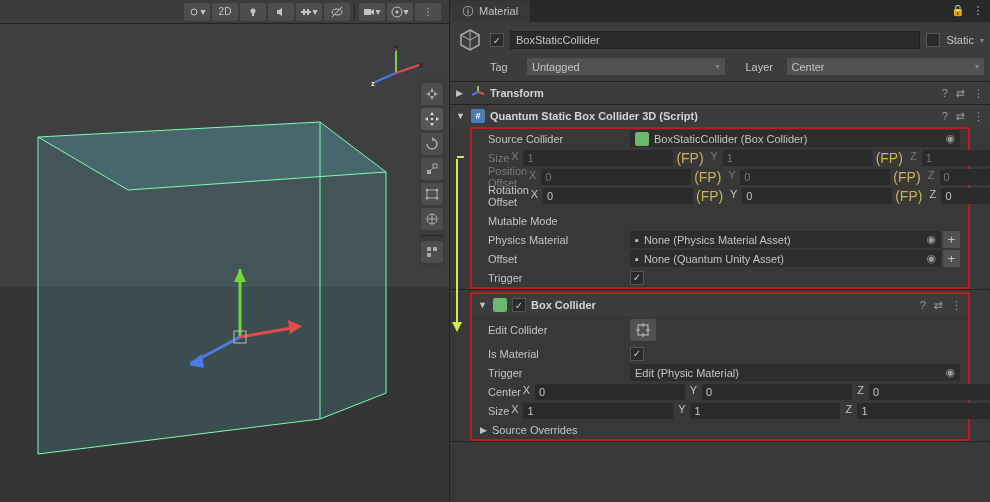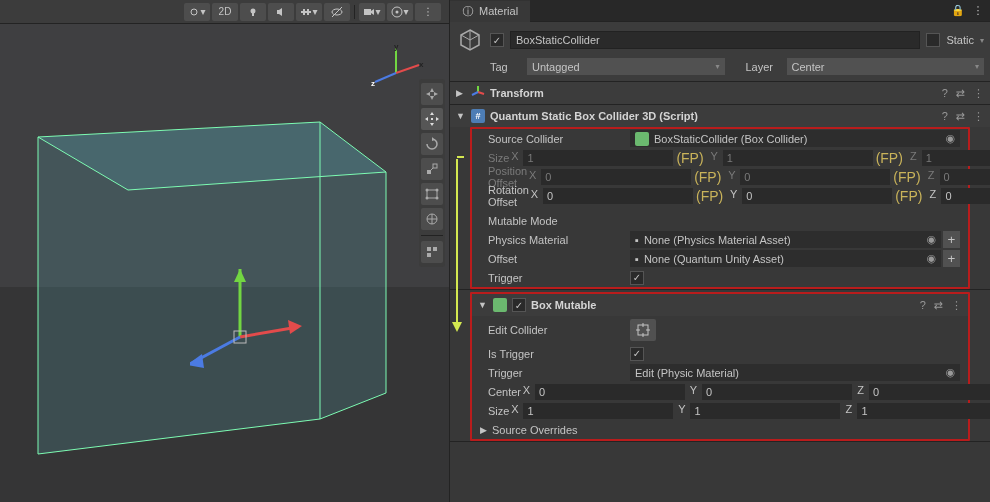--- a/index.html
+++ b/index.html
@@ -352,41 +352,41 @@
       </div>
     </div>
   </div>
 
   <div class="comp">
     <div class="highlighted" style="margin-top:2px">
       <div class="comp-head" style="background:#3c3c3c">
         <span class="fold">▼</span>
         <span class="box-icon"></span>
         <span class="chk checked"></span>
-        <span class="comp-title">Box Mutable</span>
+        <span class="comp-title">Box Collider</span>
         <div class="comp-icons">
           <span>?</span>
           <span>⇄</span>
           <span>⋮</span>
         </div>
       </div>
       <div class="prop" style="height:28px">
         <span class="lbl">Edit Collider</span>
         <button class="edit-btn">
           <svg width="14" height="14" viewBox="0 0 14 14">
               <rect x="2" y="2" width="10" height="10" fill="none" stroke="#c4c4c4"></rect>
               <line x1="7" y1="0" x2="7" y2="4" stroke="#c4c4c4"></line>
               <line x1="7" y1="10" x2="7" y2="14" stroke="#c4c4c4"></line>
               <line x1="0" y1="7" x2="4" y2="7" stroke="#c4c4c4"></line>
               <line x1="10" y1="7" x2="14" y2="7" stroke="#c4c4c4"></line>
             </svg>
         </button>
       </div>
       <div class="prop">
-        <span class="lbl">Is Trigger</span>
+        <span class="lbl">Is Material</span>
         <span class="chk checked"></span>
       </div>
       <div class="prop">
         <span class="lbl">Trigger</span>
         <div class="obj-field">
           <span>Edit (Physic Material)</span>
           <span class="ring">◉</span>
         </div>
       </div>
       <div class="prop">

